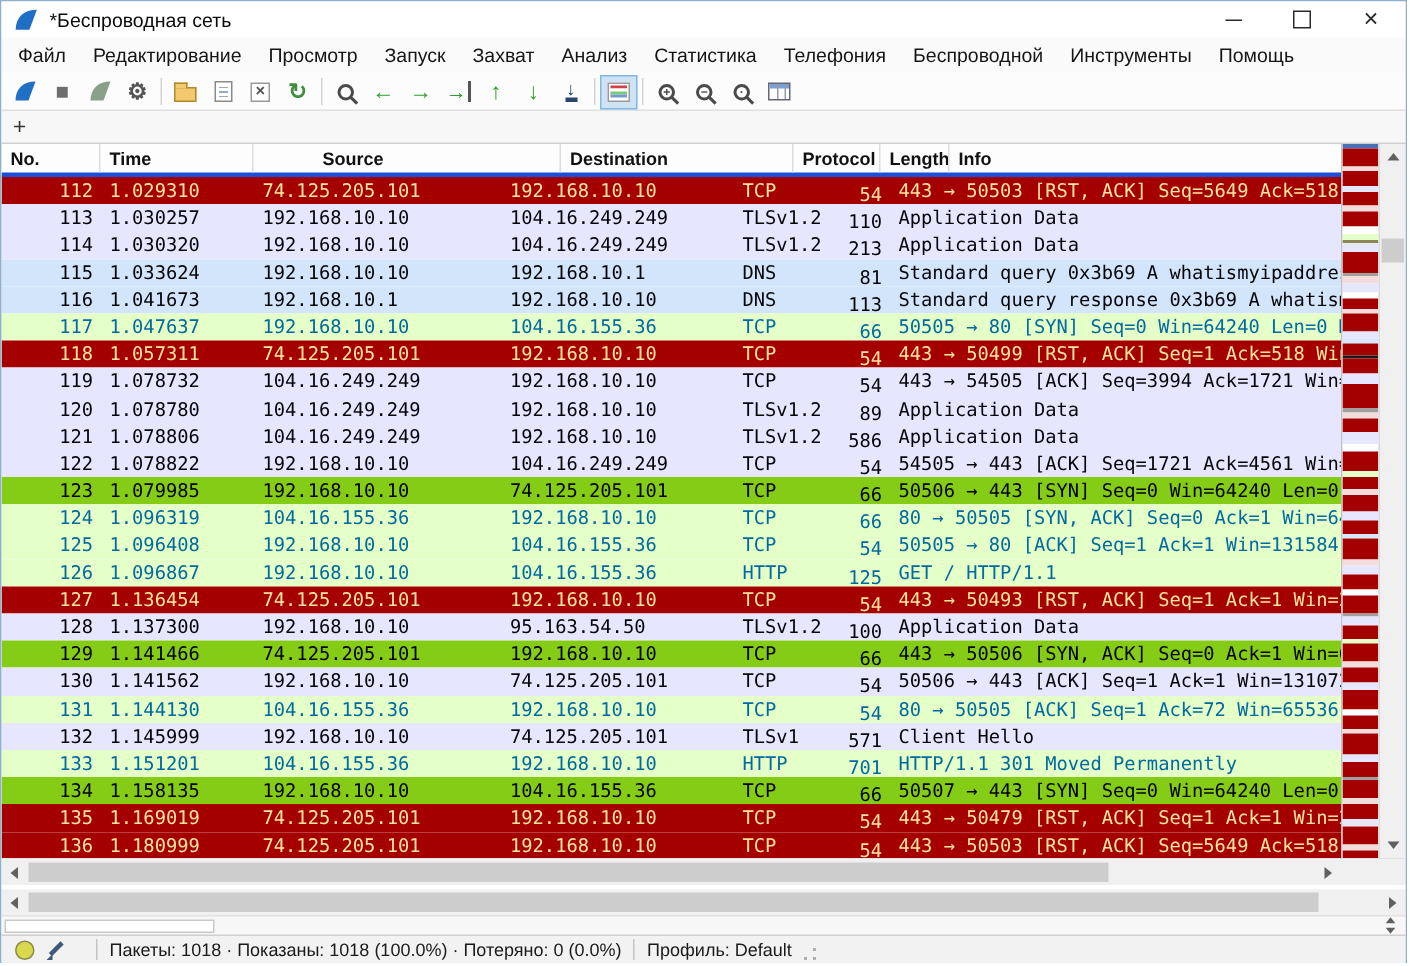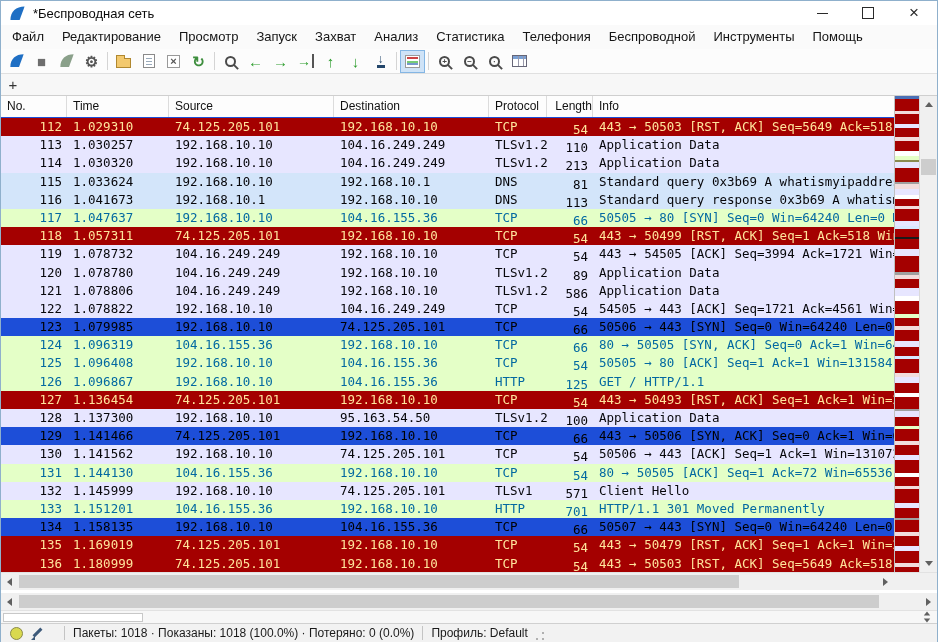--- a/index.html
+++ b/index.html
@@ -50,37 +50,37 @@
   .filter-input{flex:1;border:none;outline:none;font-size:12.5px;color:#333;background:transparent;font-family:"Liberation Sans",sans-serif;}
   .filter-input::placeholder{color:#9a9a9a;}
   .apply-arrow{color:#c2c2c2;font-size:15px;font-weight:bold;line-height:12px;padding:0 6px;}
   .filter-caret{border-left:1px solid #d0d0d0;padding:0 6px;display:flex;align-items:center;height:100%;}
   .filter-caret::before{content:"";width:0;height:0;border-left:4px solid transparent;border-right:4px solid transparent;border-top:5px solid #555;}
   .filter-plus{width:18px;text-align:center;font-size:15px;color:#333;line-height:18px;}
 
   
   .list-wrap{height:477px;display:flex;border-top:1px solid #cfcfcf;flex:0 0 auto;}
   .list{width:893px;overflow:hidden;display:flex;flex-direction:column;}
-  .hdr{height:22px;display:flex;background:#fdfdfd;border-bottom:1px solid #1d4ed8;flex:0 0 auto;}
+  .hdr{height:22px;display:flex;background:#fdfdfd;border-bottom:3px solid #1d4ed8;flex:0 0 auto;font-weight:bold;}
   .hcell{font-size:12px;line-height:21px;color:#111;padding-left:6px;border-right:1px solid #dcdcdc;overflow:hidden;white-space:nowrap;}
   .rows{flex:1;overflow:hidden;}
   .prow{display:flex;height:18.2px;line-height:18.2px;font-family:"DejaVu Sans Mono",monospace;font-size:12.5px;white-space:pre;overflow:hidden;}
   .cell{overflow:hidden;padding-left:6px;flex:0 0 auto;}
   .c-no{width:66px;text-align:right;padding:0 5px 0 0;}
   .c-time{width:102px;}
   .c-source{width:165px;}
   .c-destination{width:155px;}
   .c-protocol{width:58px;}
   .c-length{width:46px;text-align:right;padding:3px 5px 0 0;}
   .c-info{flex:1 1 auto;}
   .r-rst{background:#a40000;color:#ffe49c;}
   .r-tcp{background:#e7e6ff;color:#06060a;}
   .r-dns{background:#d3e5fa;color:#06060a;}
   .r-http{background:#e4ffc7;color:#0369a1;}
-  .r-syn{background:#1d4ed8;color:#000;}
+  .r-syn{background:#84cc16;color:#000;}
 
   .minimap{width:25px;border-left:1px solid #c0c0c0;display:flex;flex-direction:column;overflow:hidden;background:#fff;}
   .minimap div{width:100%;flex:0 0 auto;}
   .vscroll{width:18px;background:#f0f0f0;border-left:1px solid #dadada;position:relative;}
   .varrow{position:absolute;left:0;right:0;height:17px;display:flex;align-items:center;justify-content:center;}
   .varrow.up{top:0;} .varrow.down{bottom:0;}
   .tri-up{width:0;height:0;border-left:4px solid transparent;border-right:4px solid transparent;border-bottom:5px solid #606060;}
   .tri-down{width:0;height:0;border-left:4px solid transparent;border-right:4px solid transparent;border-top:5px solid #606060;}
   .tri-left{width:0;height:0;border-top:4px solid transparent;border-bottom:4px solid transparent;border-right:5px solid #606060;}
   .tri-right{width:0;height:0;border-top:4px solid transparent;border-bottom:4px solid transparent;border-left:5px solid #606060;}
@@ -232,21 +232,21 @@
 
   <div class="filterbar">
     <span class="filter-plus">+</span>
   </div>
 
   <div class="list-wrap">
     <div class="list">
       <div class="hdr" id="hdr">
           <span class="hcell" style="width: 66px;">No.</span>
           <span class="hcell" style="width: 102px;">Time</span>
-          <span class="hcell" style="width: 165px;">Source</span>
+          <span class="hcell" style="width: 165px; margin-left: 40px;">Source</span>
           <span class="hcell" style="width: 155px;">Destination</span>
           <span class="hcell" style="width: 58px;">Protocol</span>
           <span class="hcell" style="width: 46px; text-align: right;">Length</span>
           <span class="hcell" style="flex: 1 1 auto; border-right: none;">Info</span>
         </div>
       <div class="rows" id="rows">
           <div class="prow r-rst"><span class="cell c-no">112</span><span class="cell c-time">1.029310</span><span class="cell c-source">74.125.205.101</span><span class="cell c-destination">192.168.10.10</span><span class="cell c-protocol">TCP</span><span class="cell c-length">54</span><span class="cell c-info">443 → 50503 [RST, ACK] Seq=5649 Ack=518 W</span></div>
           <div class="prow r-tcp"><span class="cell c-no">113</span><span class="cell c-time">1.030257</span><span class="cell c-source">192.168.10.10</span><span class="cell c-destination">104.16.249.249</span><span class="cell c-protocol">TLSv1.2</span><span class="cell c-length">110</span><span class="cell c-info">Application Data</span></div>
           <div class="prow r-tcp"><span class="cell c-no">114</span><span class="cell c-time">1.030320</span><span class="cell c-source">192.168.10.10</span><span class="cell c-destination">104.16.249.249</span><span class="cell c-protocol">TLSv1.2</span><span class="cell c-length">213</span><span class="cell c-info">Application Data</span></div>
           <div class="prow r-dns"><span class="cell c-no">115</span><span class="cell c-time">1.033624</span><span class="cell c-source">192.168.10.10</span><span class="cell c-destination">192.168.10.1</span><span class="cell c-protocol">DNS</span><span class="cell c-length">81</span><span class="cell c-info">Standard query 0x3b69 A whatismyipaddress</span></div>

